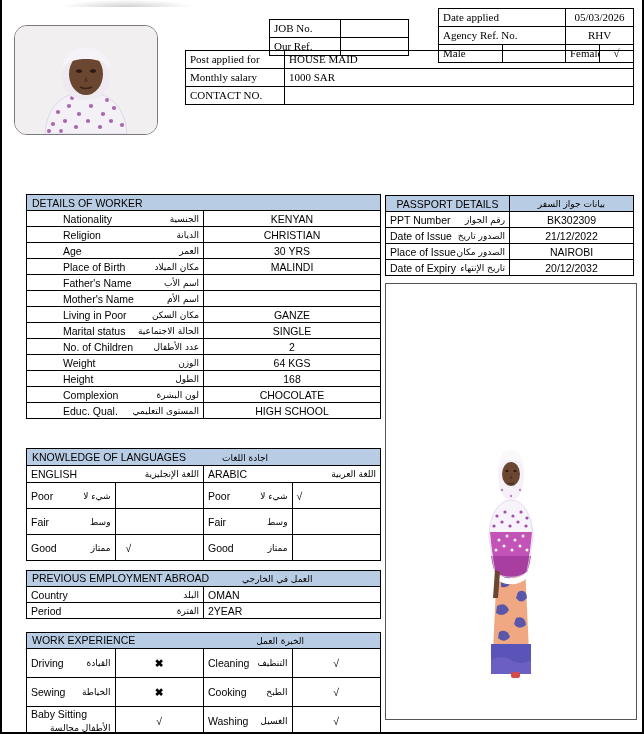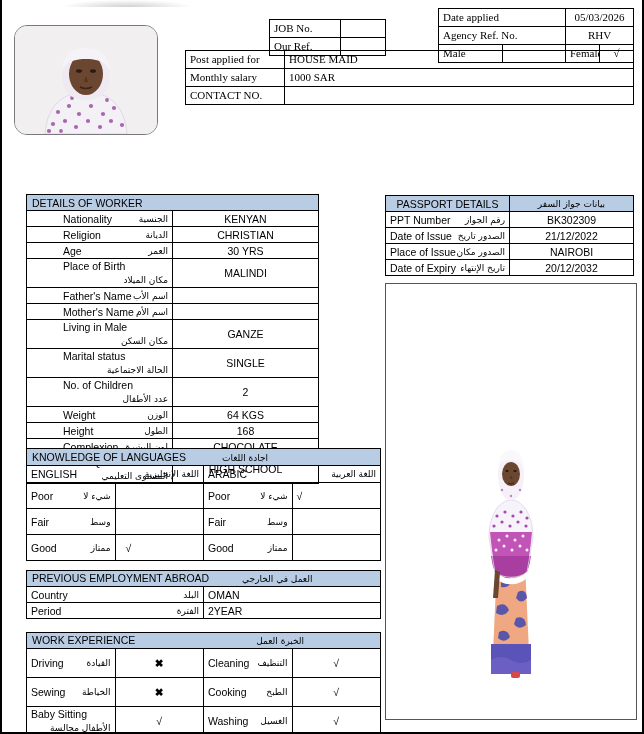--- a/index.html
+++ b/index.html
@@ -49,21 +49,21 @@
     border: 1px solid #000;
     font-family: "Liberation Serif", serif;
     font-size: 11px;
     padding: 1px 4px;
     height: 15px;
     line-height: 13px;
     vertical-align: middle;
     overflow: hidden;
     white-space: nowrap;
   }
-  #job-ref-table { position: absolute; left: 267px; top: 19px; width: 117px; }
+  #job-ref-table { position: absolute; left: 267px; top: 19px; width: 140px; }
   #job-ref-table td.lbl { width: 62px; }
 
   #applied-table { position: absolute; left: 436px; top: 8px; width: 196px; }
   #applied-table td.lbl { width: 118px; }
   #applied-table td.val { text-align: center; }
   #applied-table td.m-lbl { width: 54px; }
   #applied-table td.m-box { width: 40px; }
   #applied-table td.f-lbl { text-align: right; width: 64px; }
   #applied-table td.f-box { text-align: center; width: 38px; }
 
@@ -95,21 +95,21 @@
     font-family: "DejaVu Sans", sans-serif;
     font-size: 9px;
     direction: rtl;
   }
   .ctr { text-align: center; }
   .bold { font-weight: bold; }
 
   #name-table { position: absolute; left: 24px; top: 176px; width: 355px; }
   #name-table td.lbl { width: 155px; }
 
-  #worker-table { position: absolute; left: 24px; top: 194px; width: 293px; }
+  #worker-table { position: absolute; left: 24px; top: 194px; width: 355px; }
   #worker-table td.lbl { width: 155px; padding-left: 36px; }
   #worker-table td.val { text-align: center; }
 
   #passport-table { position: absolute; left: 383px; top: 195px; width: 249px; }
   #passport-table td.lbl { width: 150px; }
   #passport-table td.val { text-align: center; }
 
   #lang-table { position: absolute; left: 24px; top: 448px; width: 355px; }
   #lang-table td { height: 16px; }
   #lang-table td.llbl { width: 108px; }
@@ -283,21 +283,21 @@
     </tr>
     <tr>
       <td class="lbl">
         <span>Mother's Name</span>
         <span class="ar">اسم الأم</span>
       </td>
       <td class="val"></td>
     </tr>
     <tr>
       <td class="lbl">
-        <span>Living in Male</span>
+        <span>Living in Poor</span>
         <span class="ar">مكان السكن</span>
       </td>
       <td class="val">GANZE</td>
     </tr>
     <tr>
       <td class="lbl">
         <span>Marital status</span>
         <span class="ar">الحالة الاجتماعية</span>
       </td>
       <td class="val">SINGLE</td>

